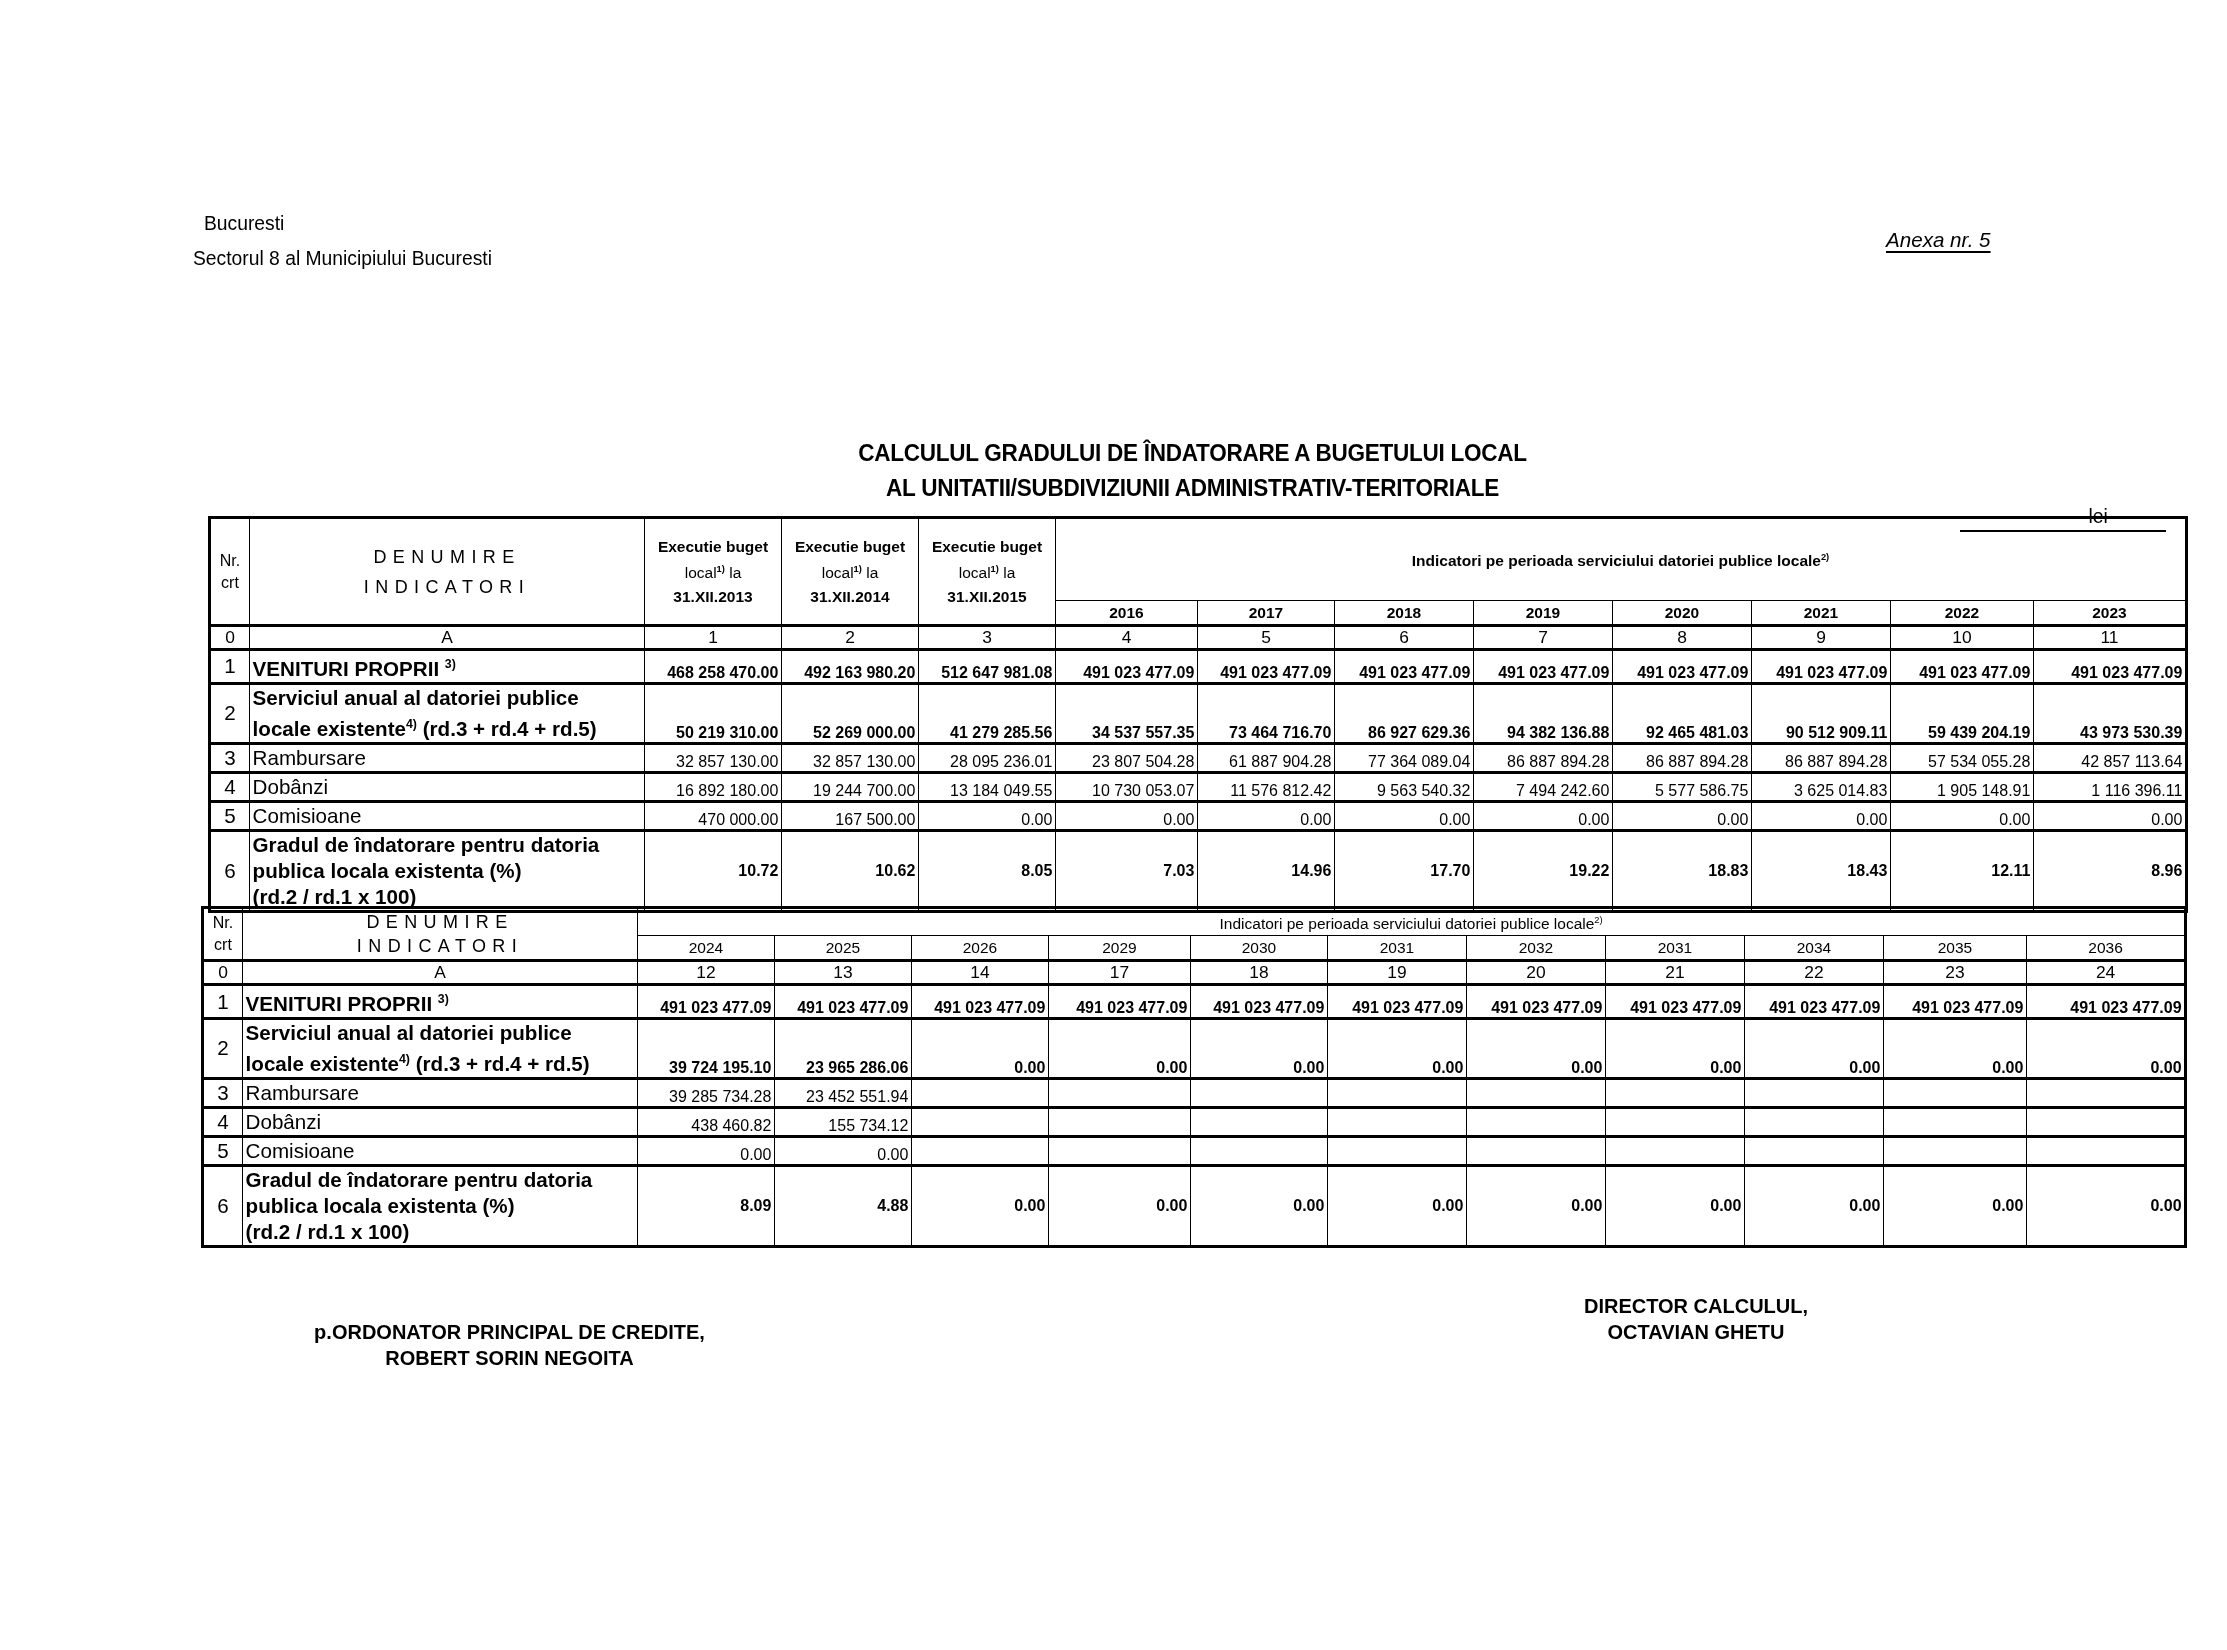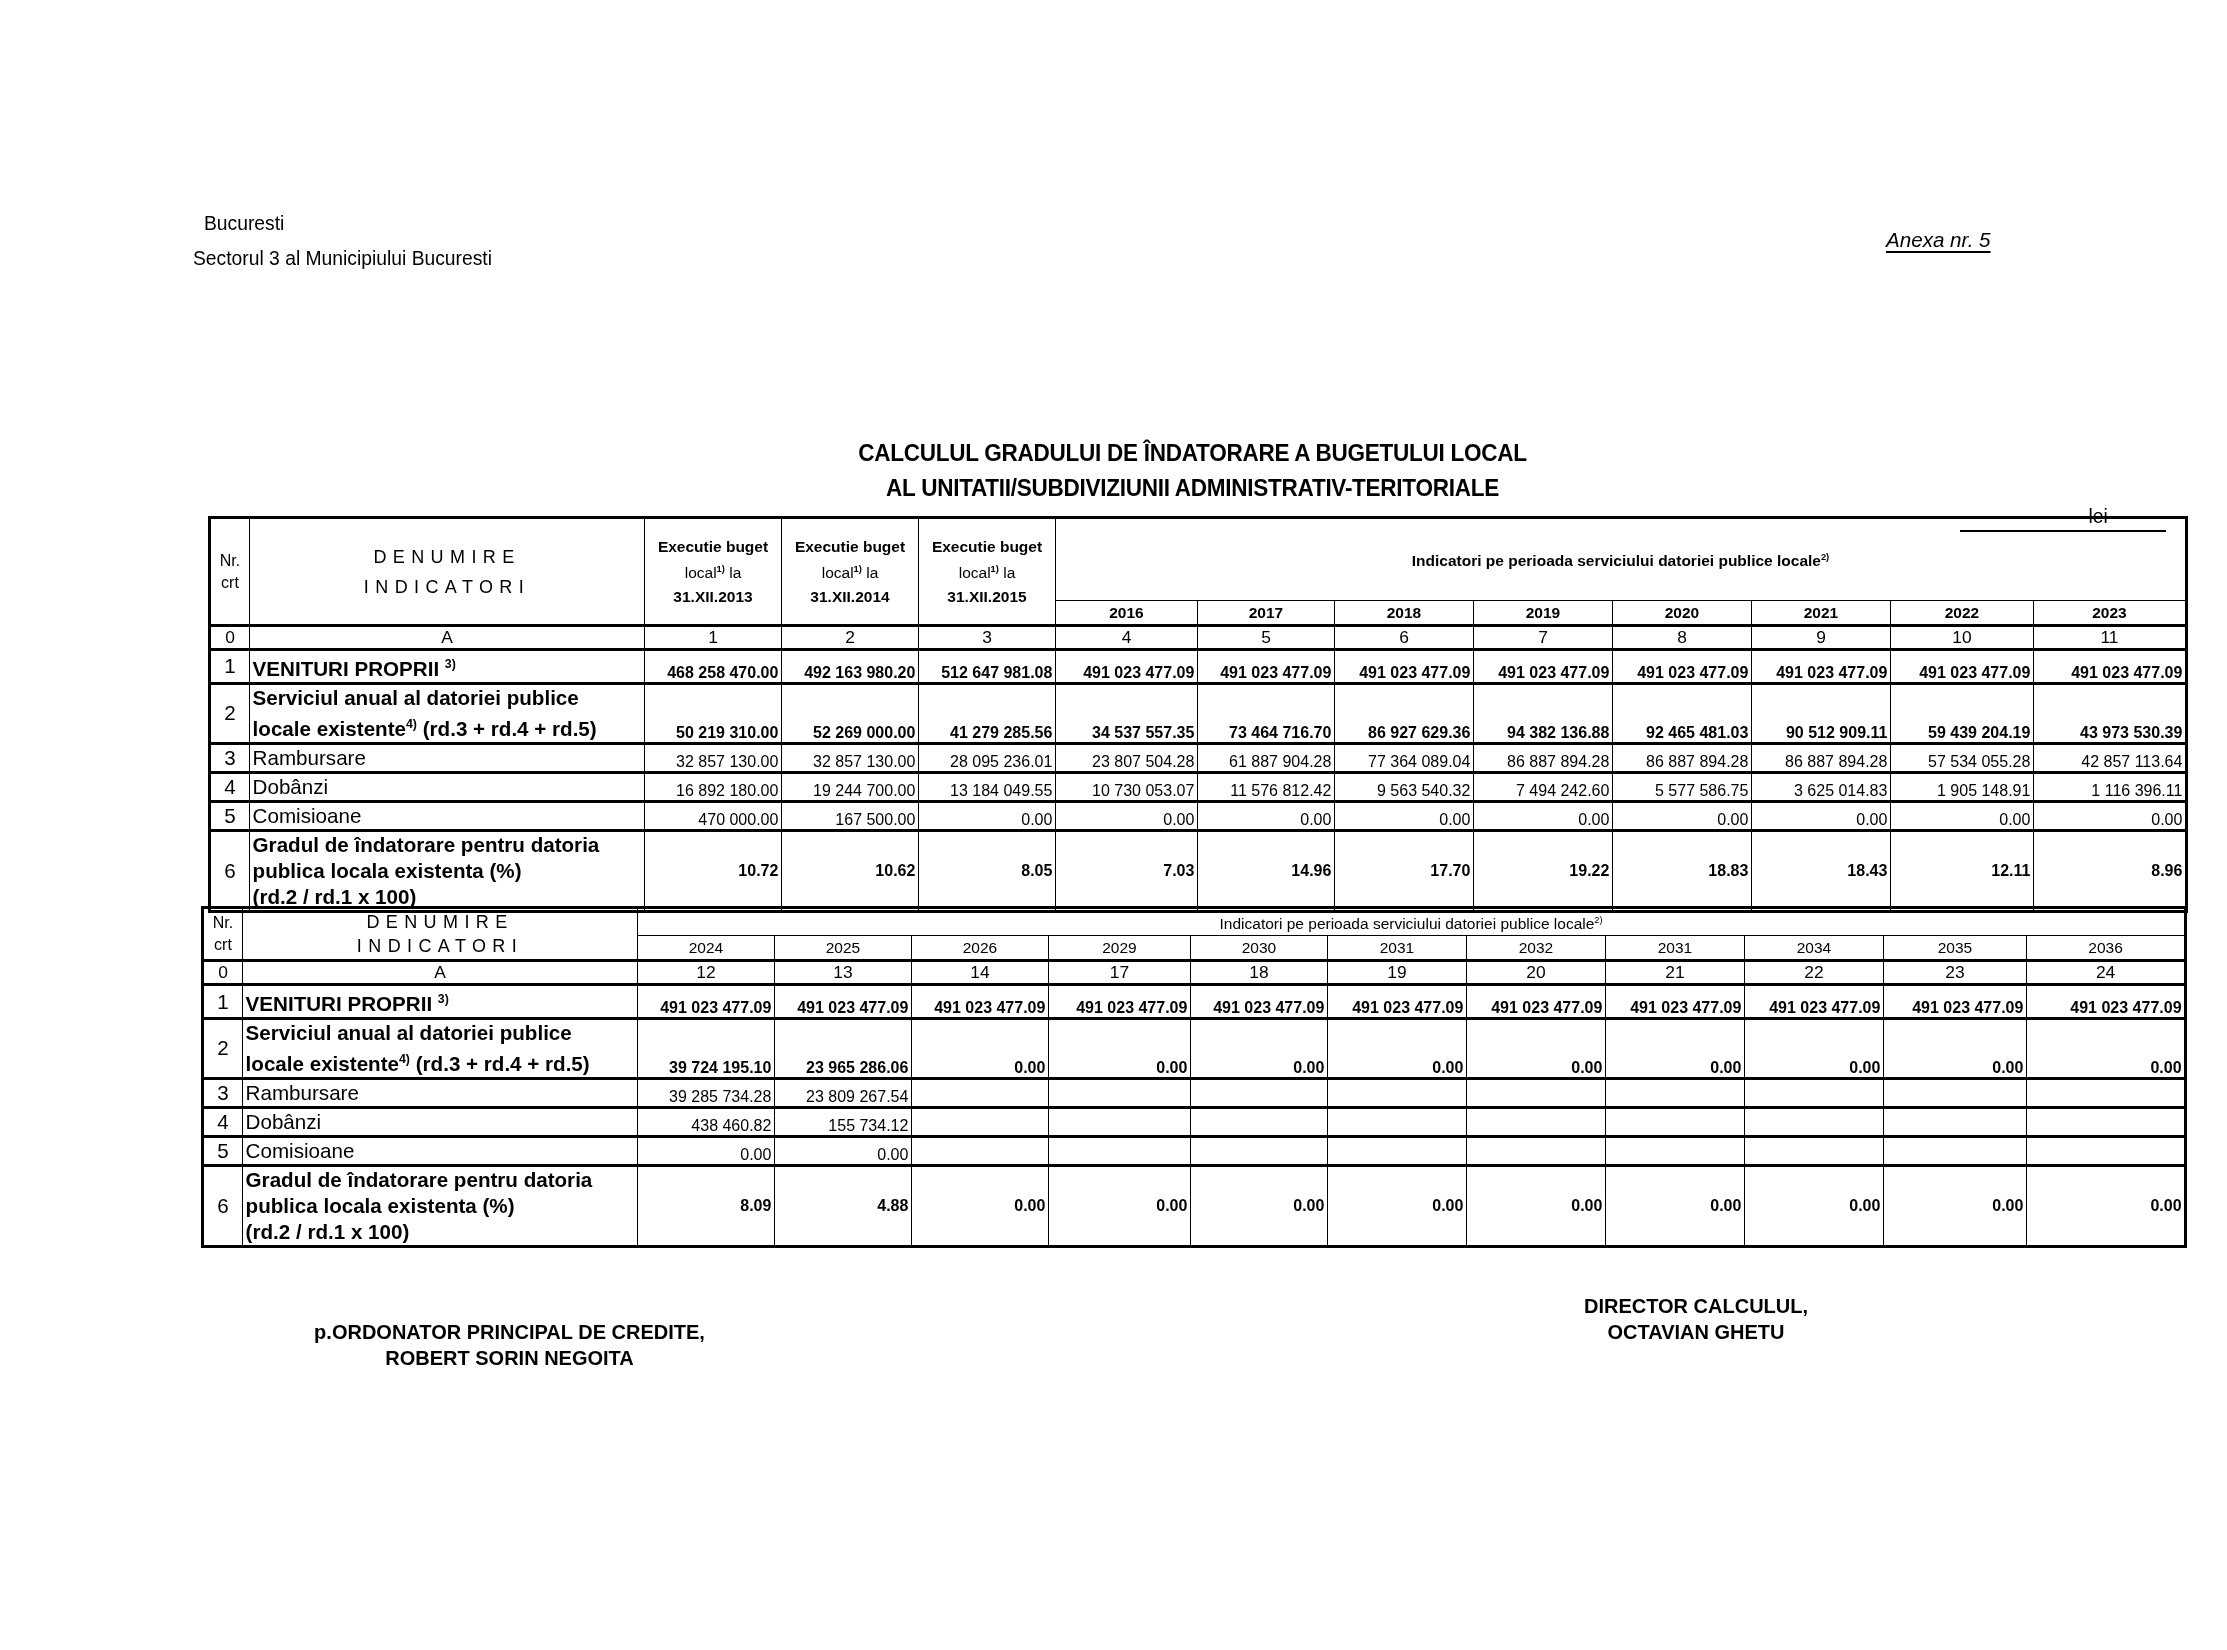--- a/index.html
+++ b/index.html
@@ -31,21 +31,21 @@
   td.label { font-size: 20.6px !important; vertical-align: middle !important; white-space: normal !important; line-height: 26px; }
   td.label.bold { font-weight: bold; }
   td.denumire { text-align: center; vertical-align: middle !important; font-size: 18px !important; letter-spacing: 6.4px; line-height: 30px; white-space: normal !important; }
   sup { font-size: 60%; }
   .sig { font-size: 20px; font-weight: bold; text-align: center; line-height: 26px; }
 </style>
 </head>
 <body>
 
 <div class="abs org-line" style="left:204px; top:206px;">Bucuresti</div>
-<div class="abs org-line" style="left:193px; top:241px;">Sectorul 3 al Municipiului Bucuresti</div>
+<div class="abs org-line" style="left:193px; top:241px;">Sectorul 8 al Municipiului Bucuresti</div>
 <div class="abs annex" style="left:1886px; top:228px;">Anexa  nr. 5</div>
 
 <div class="abs title" style="left:709px; top:435px; width:967px;">
   <div>CALCULUL GRADULUI DE ÎNDATORARE A BUGETULUI LOCAL</div>
   <div>AL UNITATII/SUBDIVIZIUNII ADMINISTRATIV-TERITORIALE</div>
 </div>
 <div class="abs unit" style="left:2082px; top:506px;">-lei-</div>
 <div class="abs" style="left:1960px; top:530px; width:206px; border-top:2.6px solid #000;"></div>
 
 <table class="grid" id="t1" style="left:184px; top:516px; width:1976px;">
@@ -268,21 +268,21 @@
     <td class="num">0.00</td>
     <td class="num">0.00</td>
     <td class="num">0.00</td>
     <td class="num">0.00</td>
     <td class="num">0.00</td>
   </tr>
   <tr class="thick-top" style="height:24.5px">
     <td class="nr">3</td>
     <td class="label">Rambursare</td>
     <td class="num light">39 285 734.28</td>
-    <td class="num light">23 809 267.54</td>
+    <td class="num light">23 452 551.94</td>
     <td class="num light"></td>
     <td class="num light"></td>
     <td class="num light"></td>
     <td class="num light"></td>
     <td class="num light"></td>
     <td class="num light"></td>
     <td class="num light"></td>
     <td class="num light"></td>
     <td class="num light"></td>
   </tr>

